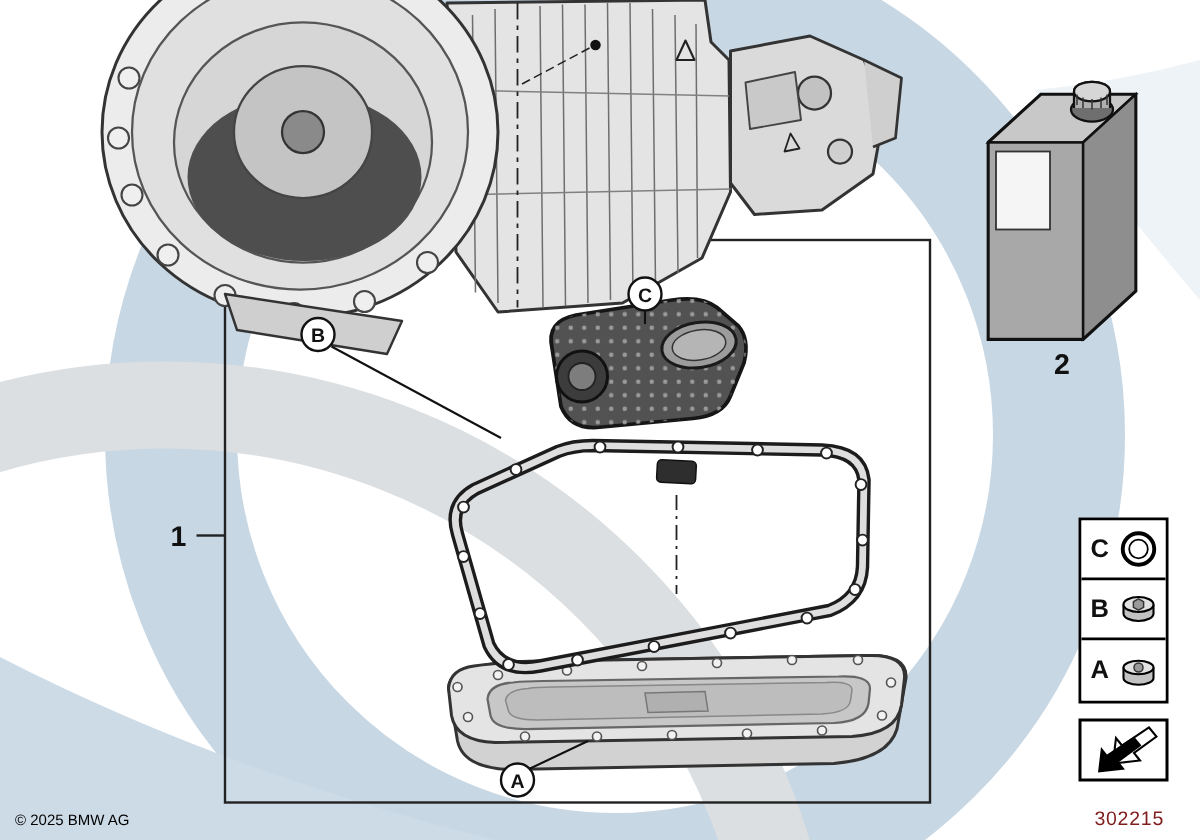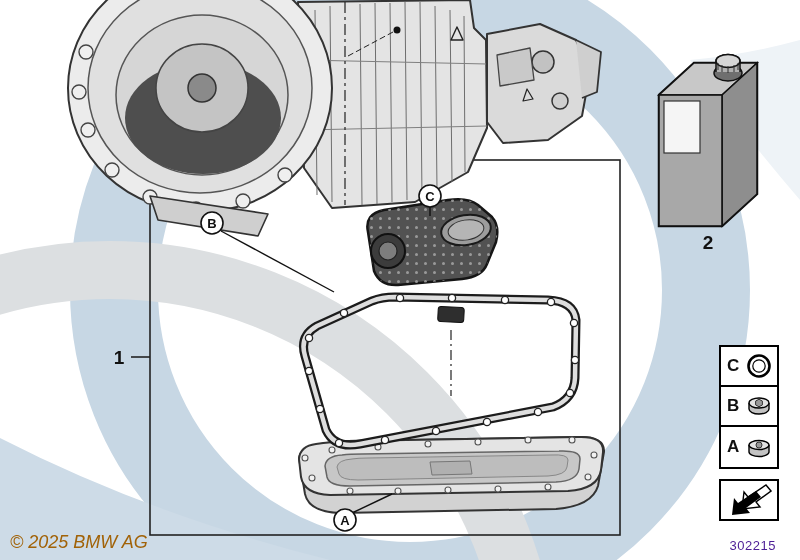--- a/index.html
+++ b/index.html
@@ -20,24 +20,24 @@
     padding:0 4px 0 6px; border-bottom:2px solid #000; background:#fff;
   }
   .legend-row:last-child { border-bottom:none; }
   .legend-letter { font-weight:bold; font-size:17px; }
   .arrow-box {
     position:absolute; left:719px; top:479px; width:60px; height:42px;
     border:2px solid #000; background:#fff;
     display:flex; align-items:center; justify-content:center;
   }
   .copyright {
-    position:absolute; left:10px; bottom:7px; font-size:18px; color:#a16207;font-style:italic;
+    position:absolute; left:10px; bottom:7px; font-size:10px; color:#000000;
   }
   .diagram-number {
-    position:absolute; right:24px; bottom:7px; font-size:13px; color:#4c1d95;
+    position:absolute; right:24px; bottom:7px; font-size:13px; color:#7f1d1d;
     letter-spacing:0.5px;
   }
 </style>
 </head>
 <body>
 
 <svg class="layer" width="800" height="560" viewBox="0 0 800 560" aria-hidden="true">
   <circle cx="410" cy="290" r="296" fill="none" stroke="#c7d7e4" stroke-width="88"></circle>
   <circle cx="110" cy="690" r="420" fill="none" stroke="#dcdfe1" stroke-width="58"></circle>
   <path d="M0,438 Q150,515 330,560 L0,560 Z" fill="#cddbe7"></path>

